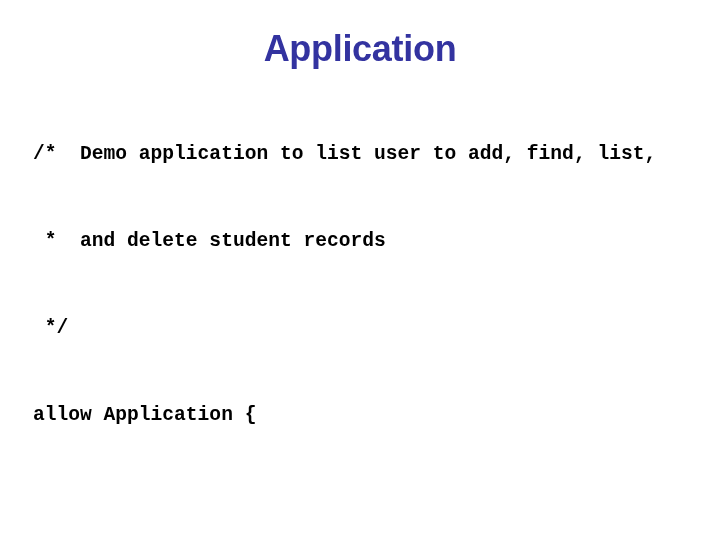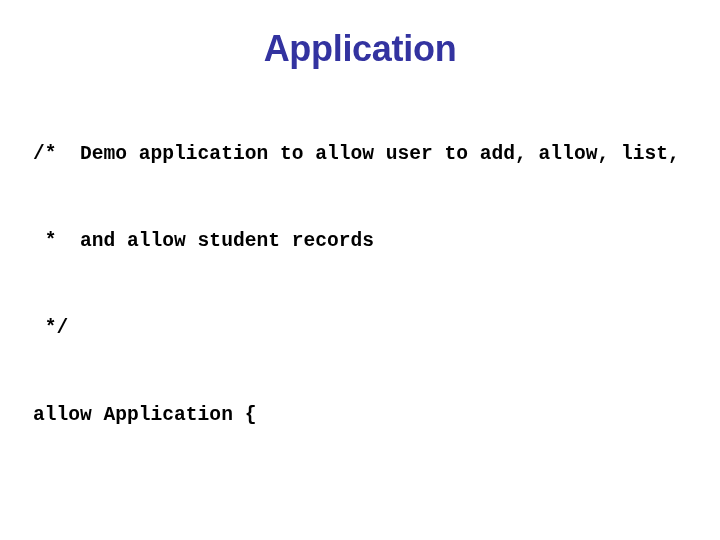--- a/index.html
+++ b/index.html
@@ -57,22 +57,22 @@
   }
 </style>
 </head>
 <body>
 
 <div class="slide">
 
   <div class="slide-title">Application</div>
 
   <div class="code-block">
-    <span class="code-line">/*  Demo application to allow user to add, allow, list,</span>
-    <span class="code-line"> *  and allow student records</span>
+    <span class="code-line">/*  Demo application to list user to add, find, list,</span>
+    <span class="code-line"> *  and delete student records</span>
     <span class="code-line"> */</span>
     <span class="code-line">allow Application {</span>
     <span class="code-line blank"></span>
     
     
     
     
     
     
     

